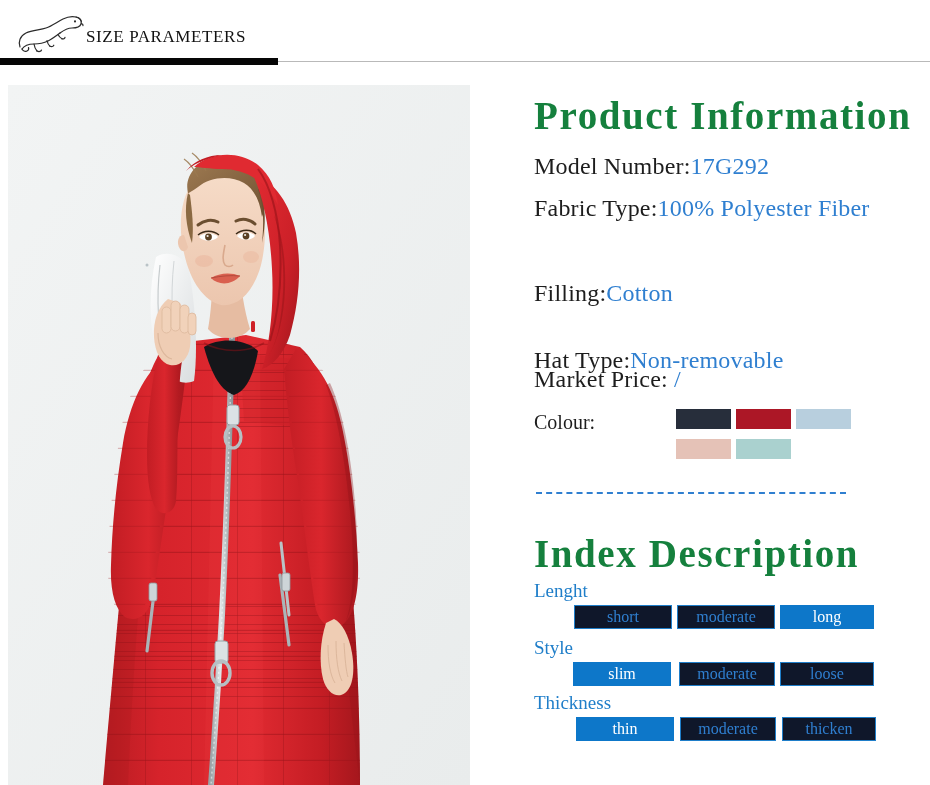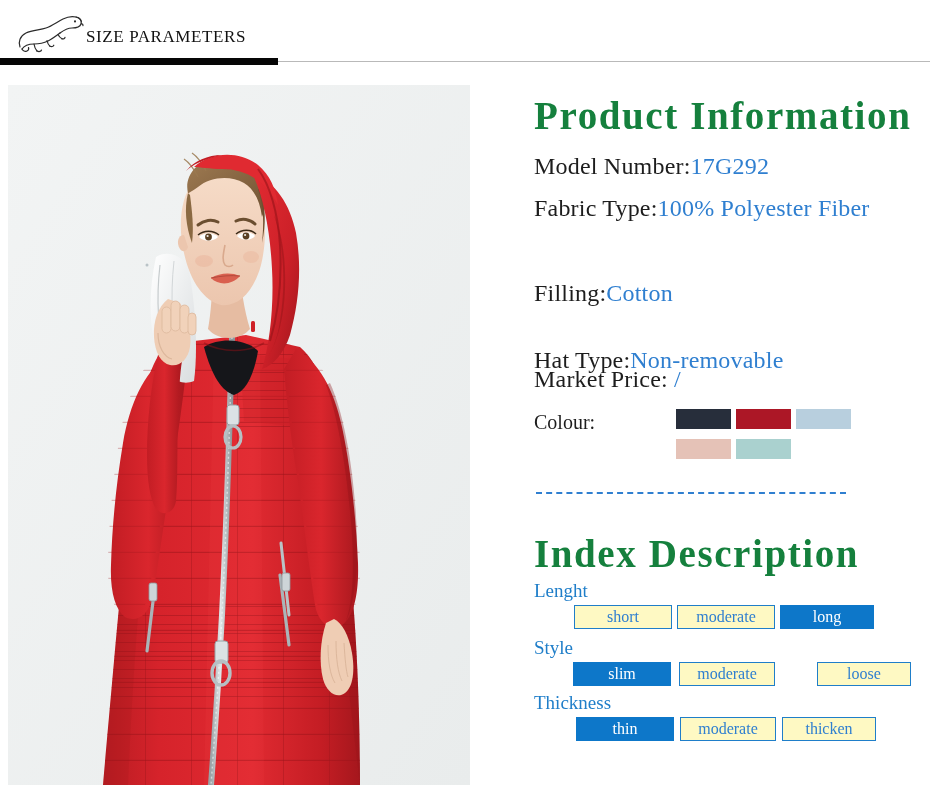--- a/index.html
+++ b/index.html
@@ -83,21 +83,21 @@
   #index-group-2 { top: 607px; }
 
   .index-label {
     font-family: "Liberation Serif", serif;
     font-size: 19px; color: #1f7ec9; white-space: nowrap;
     line-height: 22px; margin-bottom: 3px;
   }
   .opt-track { position: relative; height: 24px; }
   .opt {
     position: absolute; top: 0; height: 24px;
-    border: 1px solid #1f7ec9; background: #fef9c3; color: #2f7fd0;
+    border: 1px solid #1f7ec9; background: #0f172a; color: #2f7fd0;
     font-family: "Liberation Serif", serif;
     font-size: 16px; line-height: 22px; text-align: center;
     white-space: nowrap;
   }
   .opt.active { background: #0d77c9; border-color: #0d77c9; color: #ffffff; }
 </style>
 </head>
 <body>
 
 <div class="page">
@@ -399,21 +399,21 @@
         <span class="opt" style="left:143px; width:98px;">moderate</span>
         <span class="opt active" style="left:246px; width:94px;">long</span>
       </div>
     </div>
 
     <div class="index-group" id="index-group-1">
       <div class="index-label">Style</div>
       <div class="opt-track">
         <span class="opt active" style="left:39px; width:98px;">slim</span>
         <span class="opt" style="left:145px; width:96px;">moderate</span>
-        <span class="opt" style="left:246px; width:94px;margin-left:37px;">loose</span>
+        <span class="opt" style="left:246px; width:94px;">loose</span>
       </div>
     </div>
 
     <div class="index-group" id="index-group-2">
       <div class="index-label">Thickness</div>
       <div class="opt-track">
         <span class="opt active" style="left:42px; width:98px;">thin</span>
         <span class="opt" style="left:146px; width:96px;">moderate</span>
         <span class="opt" style="left:248px; width:94px;">thicken</span>
       </div>

